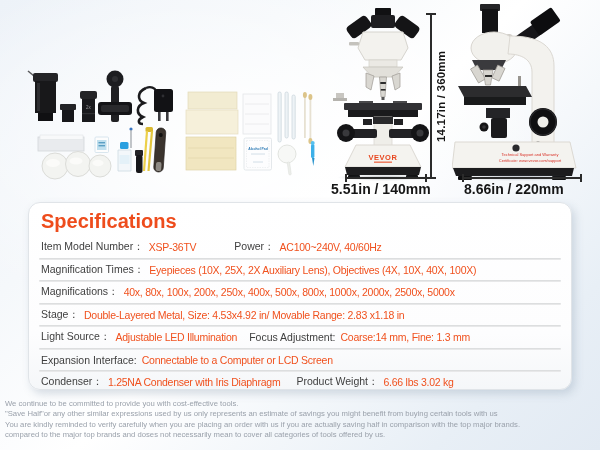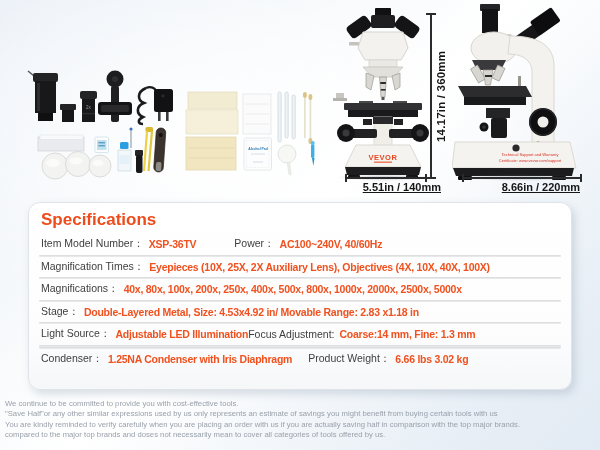--- a/index.html
+++ b/index.html
@@ -24,34 +24,34 @@
   .vdim-line::before,.vdim-line::after{content:'';position:absolute;left:-4px;width:10px;height:2px;background:#2b2b2b;}
   .vdim-line::before{top:-1px;} .vdim-line::after{bottom:-1px;}
   .vdim-label{position:absolute;left:433px;top:14px;width:16px;height:164px;
     display:flex;align-items:center;justify-content:center;
     writing-mode:vertical-rl;transform:rotate(180deg);
     font-weight:bold;font-size:11.5px;color:#161616;letter-spacing:.2px;white-space:nowrap;}
   .hdim-line{position:absolute;top:177px;height:2px;background:#2b2b2b;}
   .hdim-line::before,.hdim-line::after{content:'';position:absolute;top:-3px;width:2px;height:8px;background:#2b2b2b;}
   .hdim-line::before{left:0;} .hdim-line::after{right:0;}
   .hdim1{left:345px;width:82px;} .hdim2{left:462px;width:120px;}
-  .hdim-label{position:absolute;top:181px;font-weight:bold;font-size:11px;color:#161616;text-align:right;white-space:nowrap;text-decoration:underline;}
+  .hdim-label{position:absolute;top:181px;font-weight:bold;font-size:14px;color:#161616;text-align:left;white-space:nowrap;}
   .hlab1{left:331px;width:110px;} .hlab2{left:464px;width:116px;}
   
   .specs{position:absolute;left:28px;top:202px;width:544px;height:188px;box-sizing:border-box;
     padding:5px 10px 4px;border-radius:12px;
     background:linear-gradient(180deg,#ffffff 0%,#fdfdfe 70%,#f5f7f9 100%);
     border:1px solid #e0e4e8;
     box-shadow:3px 4px 8px rgba(130,150,170,.30);}
-  .specs-title{font-size:17px;font-weight:bold;color:#ee4c1c;margin:2px 0 4px 2px;}
+  .specs-title{font-size:20px;font-weight:bold;color:#ee4c1c;margin:2px 0 4px 2px;}
   .spec-row{display:flex;align-items:center;height:20.5px;font-size:10.5px;white-space:nowrap;padding-left:2px;}
   .spec-sep{height:2px;border-radius:1px;background:linear-gradient(180deg,#d7d9da,#ededee);}
   .lbl{color:#3e3e3e;margin-right:5px;}
-  .val{color:#f0511e;font-weight:bold;letter-spacing:-0.25px;}
-  .gap-lg{margin-left:38px;} .gap-md{margin-left:16px;} .gap-sm{}
+  .val{color:#f0511e;font-weight:normal;letter-spacing:-0.25px;}
+  .gap-lg{margin-left:38px;} .gap-md{margin-left:16px;} .gap-sm{margin-left:12px;}
   
   .disclaimer{position:absolute;left:5px;top:399px;width:594px;font-size:7.7px;line-height:10.3px;color:#9aa1ab;}
   .disclaimer div{white-space:nowrap;overflow:hidden;}
 </style>
 </head>
 <body>
 
 <div class="page">
 
   <div class="hero">
@@ -323,20 +323,24 @@
     <div class="spec-sep"></div>
 
     <div class="spec-row">
       <span class="lbl">Light Source：</span>
       <span class="val">Adjustable LED Illumination</span>
       <span class="lbl gap-sm">Focus Adjustment:</span>
       <span class="val">Coarse:14 mm, Fine: 1.3 mm</span>
     </div>
     <div class="spec-sep"></div>
 
+    <div class="spec-row">
+      <span class="lbl">Expansion Interface:</span>
+      <span class="val">Connectable to a Computer or LCD Screen</span>
+    </div>
     <div class="spec-sep"></div>
 
     <div class="spec-row">
       <span class="lbl">Condenser：</span>
       <span class="val">1.25NA Condenser with Iris Diaphragm</span>
       <span class="lbl gap-md">Product Weight：</span>
       <span class="val">6.66 lbs 3.02 kg</span>
     </div>
   </div>
 

